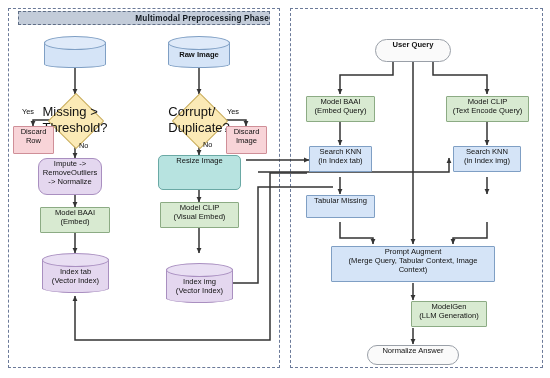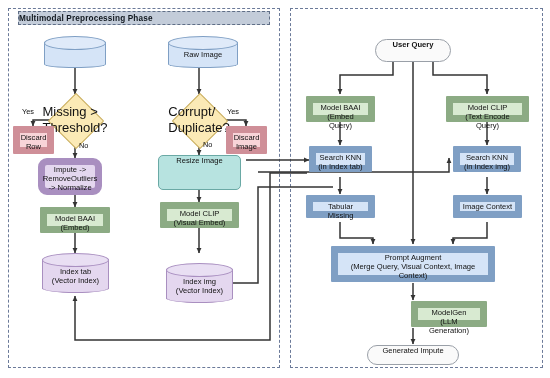--- a/index.html
+++ b/index.html
@@ -15,36 +15,36 @@
     position:absolute;
     border:1.4px dashed #6b7a99;
     background:#ffffff;
     box-sizing:border-box;
   }
   .phase-header{
     position:absolute;
     box-sizing:border-box;
     background:#c3ccd9;
     border:1.2px dashed #5f6e86;
-    display:flex;align-items:center;justify-content:flex-start;
+    display:flex;align-items:center;justify-content:flex-end;
     font-size:8.2px;font-weight:bold;color:#11181f;
     letter-spacing:.02em;
   }
 
   .node{
     position:absolute;box-sizing:border-box;
     display:flex;align-items:flex-start;justify-content:center;
     text-align:center;line-height:1.18;
     font-size:7.6px;color:#111;
     padding:1px 2px;
   }
   .node .txt{white-space:pre-line;}
 
   
-  .rect{border:7px solid #737373;border-radius:1px;}
+  .rect{border:1px solid #737373;border-radius:1px;}
   .blue   {background:#d5e4f7;border-color:#7f9fc4;}
   .green  {background:#d8ead1;border-color:#8cab84;}
   .purple {background:#e4d7ef;border-color:#a98fc0;}
   .pink   {background:#f8d4d8;border-color:#cf8f98;}
   .teal   {background:#b7e3e0;border-color:#6aa9a5;border-radius:5px;}
   .white  {background:#fafafa;border-color:#9aa0a8;}
   .rounded{border-radius:9px;}
   .stadium{border-radius:14px;}
 
   
@@ -146,21 +146,21 @@
       <path d="M413,283 L413,300"></path>
       <path d="M413,328 L413,344"></path>
     </g>
   </svg>
 
   <div class="cyl bluecyl" style="left:44px;top:36px;width:62px;height:32px;">
     <div class="body"></div>
     <div class="top"></div>
   </div>
 
-  <div class="cyl bluecyl" style="left:168px;top:36px;width:70px;height:32px;">
+  <div class="cyl bluecyl" style="left:168px;top:36px;width:62px;height:32px;font-weight:bold;">
     <div class="body"></div>
     <div class="top"></div>
     <div class="label"><span>Raw Image</span></div>
   </div>
 
   <div class="diamond" style="left:56px;top:101px;width:38px;height:38px;">
     <div class="shape"></div>
     <div class="label"><span>Missing &gt;
 Threshold?</span></div>
   </div>
@@ -241,32 +241,29 @@
 
   <div class="node rect blue" style="left:453px;top:146px;width:68px;height:26px;">
     <span class="txt">Search KNN
 (in Index img)</span>
   </div>
 
   <div class="node rect blue" style="left:306px;top:195px;width:69px;height:23px;">
     <span class="txt">Tabular Missing</span>
   </div>
 
-  <div class="node rect blue" style="left:453px;top:195px;width:69px;height:23px;">
-    <span class="txt">Image Context</span>
-  </div>
 
   <div class="node rect blue" style="left:331px;top:246px;width:164px;height:36px;">
     <span class="txt">Prompt Augment
-(Merge Query, Visual Context, Image
+(Merge Query, Tabular Context, Image
 Context)</span>
   </div>
 
   <div class="node rect green" style="left:375px;top:301px;width:76px;height:26px;margin-left:36px;">
     <span class="txt">ModelGen
 (LLM Generation)</span>
   </div>
 
   <div class="node stadium white" style="left:367px;top:345px;width:92px;height:20px;border:1px solid #9aa0a8;">
-    <span class="txt">Generated Impute</span>
+    <span class="txt">Normalize Answer</span>
   </div>
 
 </div>
 
 </body></html>

